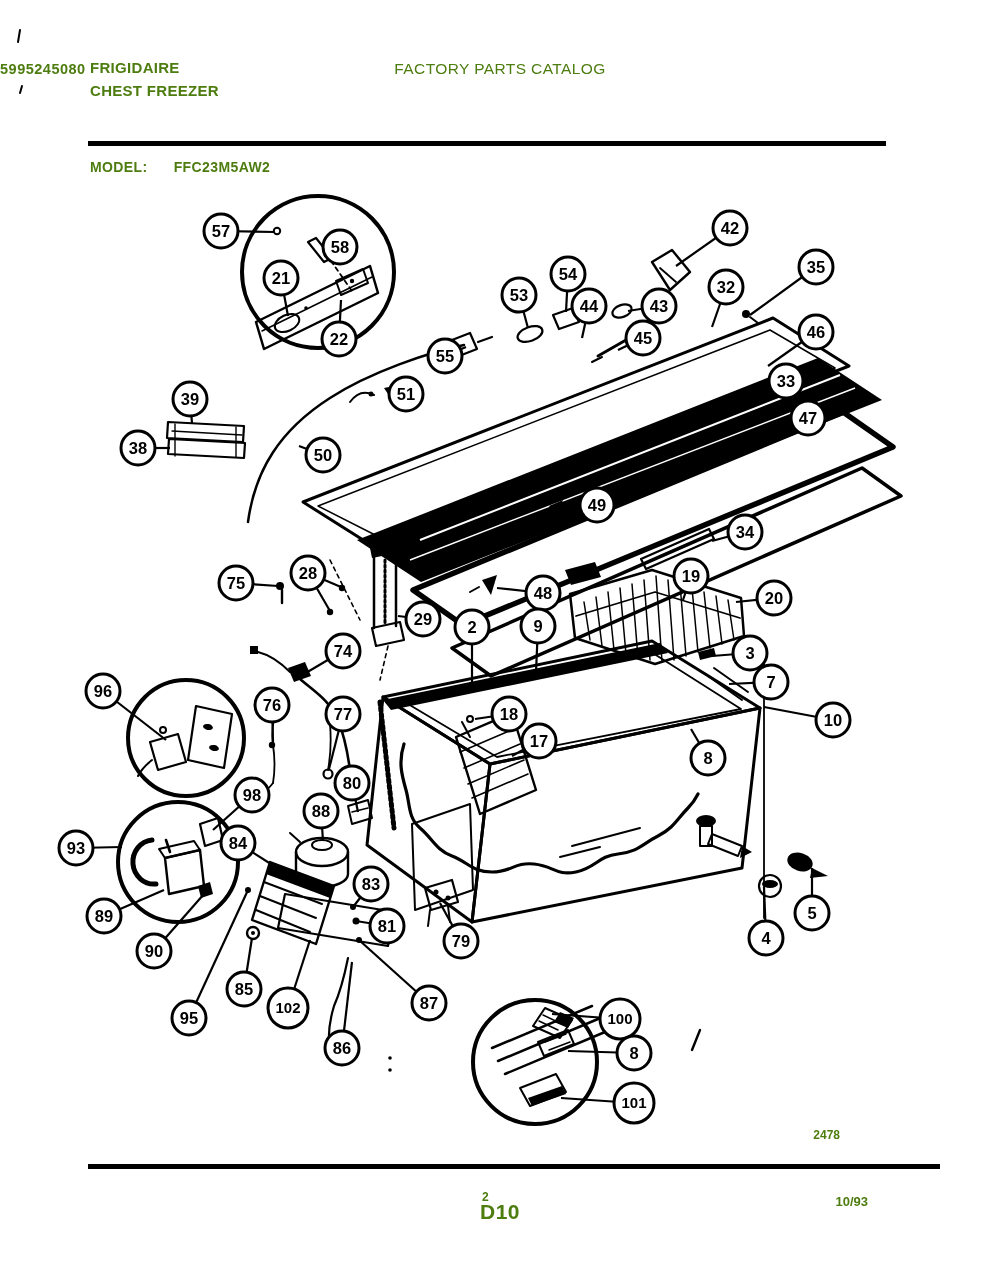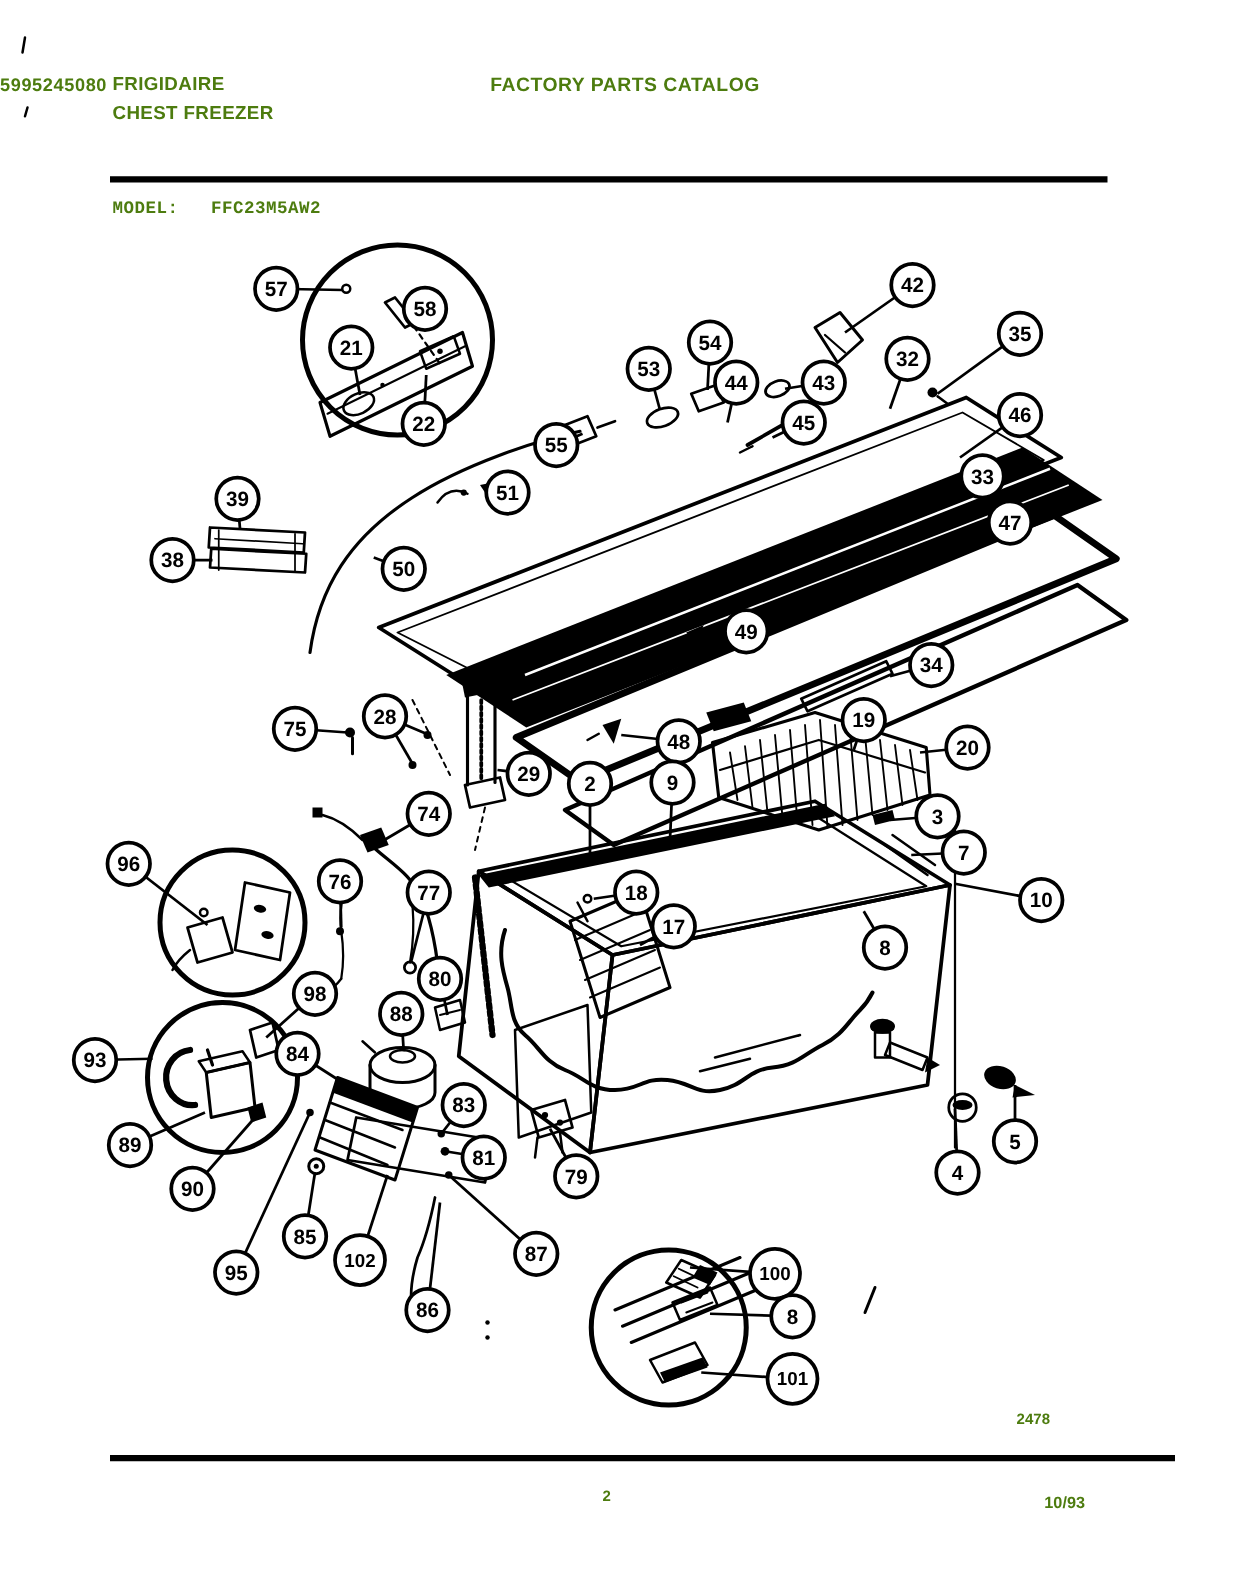--- a/index.html
+++ b/index.html
@@ -3,26 +3,26 @@
 <meta charset="utf-8">
 <style>
   html,body{margin:0;padding:0;background:#e8e8e8;}
   .page{
     position:relative;width:1000px;height:1271px;background:#ffffff;
     margin:0 auto;overflow:hidden;
     font-family:"Liberation Sans", sans-serif;color:#4d7c0f;
   }
   .abs{position:absolute;}
   .hdr-brand{left:90px;top:56px;font-size:15px;font-weight:bold;line-height:23px;letter-spacing:.3px;}
-  .hdr-title{left:0;top:60px;width:1000px;text-align:center;font-size:15.5px;font-weight:bold;letter-spacing:.4px;}
+  .hdr-title{left:0;top:60px;width:1000px;text-align:center;font-size:15.5px;font-weight:normal;letter-spacing:.4px;}
   .hdr-doc{left:0;top:61px;width:902px;text-align:left;font-size:14.5px;font-weight:bold;letter-spacing:.5px;}
   .rule{position:absolute;background:#000;}
   .top-rule{left:88px;top:141px;width:798px;height:5px;}
   .bottom-rule{left:88px;top:1164px;width:852px;height:5px;}
-  .model-line{left:90px;top:159px;font-size:14px;font-weight:bold;letter-spacing:.4px;font-family:Liberation Mono, monospace;}
+  .model-line{left:90px;top:159px;font-size:14px;font-weight:bold;letter-spacing:.4px;}
   .model-line .val{margin-left:26px;}
   .fig-num{left:0;top:1128px;width:840px;text-align:right;font-size:12px;font-weight:bold;}
   .pg-small{left:482px;top:1190px;font-size:12px;font-weight:bold;}
   .pg-code{left:0px;top:1200px;width:1000px;text-align:center;font-size:21px;font-weight:bold;letter-spacing:.5px;}
   .pg-date{left:0;top:1194px;width:868px;text-align:right;font-size:13px;font-weight:bold;}
   svg{position:absolute;left:0;top:0;}
   .ink{stroke:#000;fill:none;stroke-linecap:round;stroke-linejoin:round;}
   .fill{fill:#000;stroke:none;}
 </style>
 </head>
@@ -537,14 +537,15 @@
           <line x1="634" y1="1103" x2="561" y2="1098" stroke="#000000" stroke-width="2.2"></line>
           <circle cx="634" cy="1103" r="20" fill="#ffffff" stroke="#000000" stroke-width="3"></circle>
           <text x="634" y="1103" dy="0.36em" text-anchor="middle" font-size="15" font-weight="bold" font-family="&quot;Liberation Sans&quot;, sans-serif" fill="#000000">101</text>
         </g>
       </g>
   </svg>
 
   <div class="abs fig-num">2478</div>
   <div class="rule bottom-rule"></div>
   <div class="abs pg-small">2</div>
+  <div class="abs pg-code">D10</div>
   <div class="abs pg-date">10/93</div>
 </div>
 
 </body></html>

